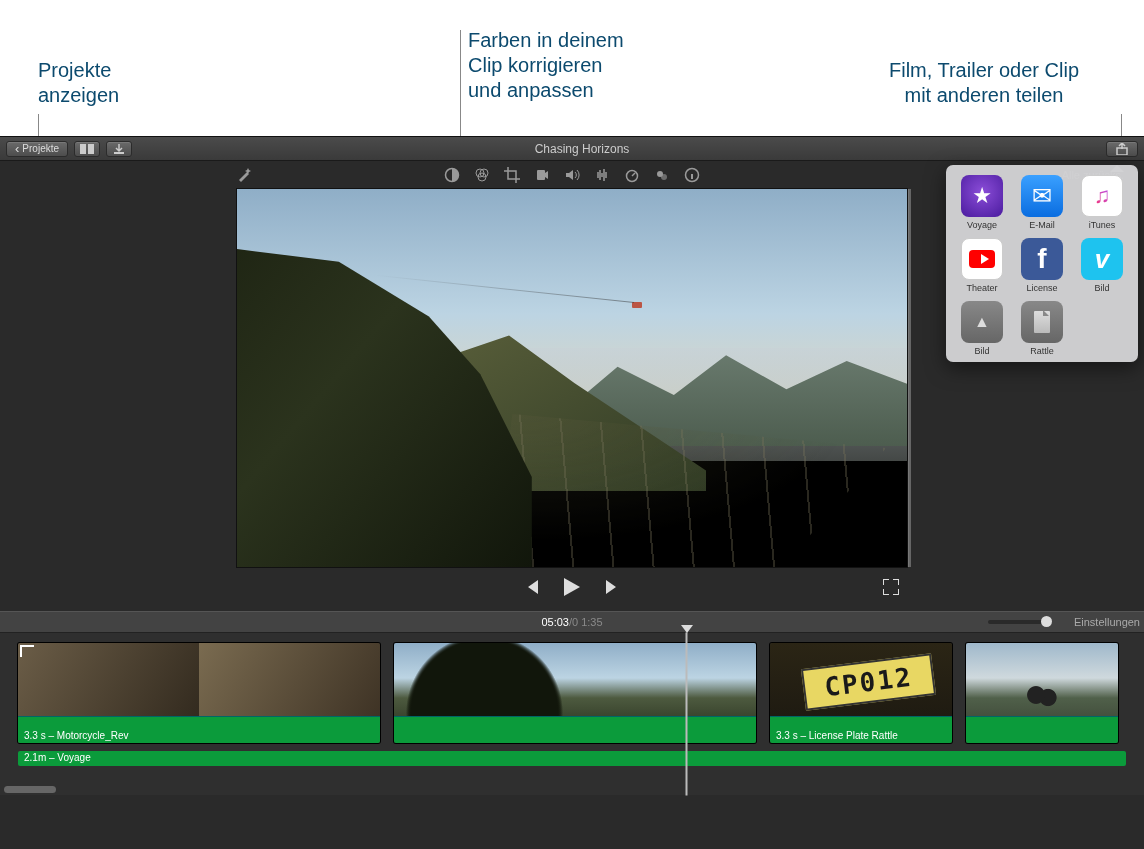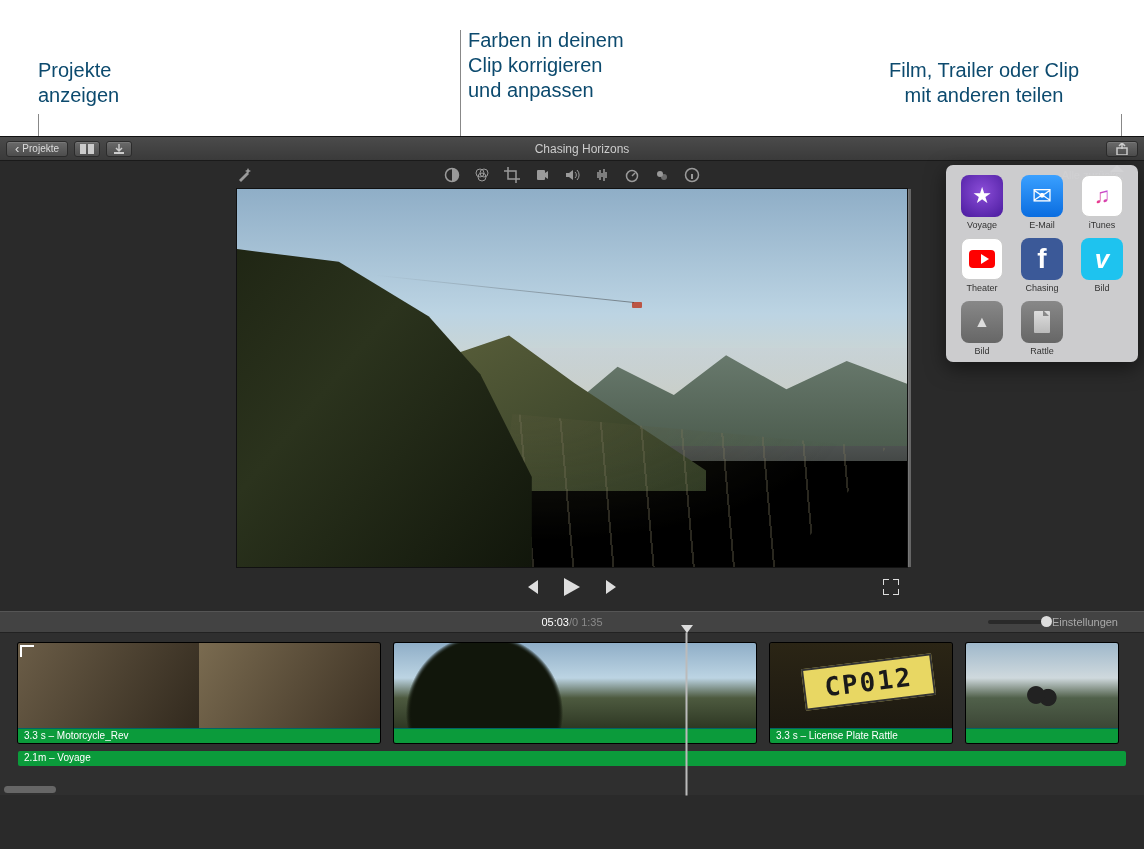--- a/index.html
+++ b/index.html
@@ -197,21 +197,21 @@
     border-top:1px solid #555; border-bottom:1px solid #222;
     font-size: 11px;
   }
   .time-hdr .cur { color:#fff; }
   .time-hdr .tot { color:#8a8a8a; }
   .zoom-slider {
     position: absolute; right: 96px; top: 8px;
     width: 60px; height: 4px; background:#2a2a2a; border-radius:2px;
   }
   .zoom-slider::after{content:"";position:absolute;right:-4px;top:-4px;width:11px;height:11px;background:#ddd;border-radius:50%;}
-  .settings-label{ position:absolute; right:26px; color:#aaa; }
+  .settings-label{ position:absolute; right:4px; color:#aaa; }
 
   .timeline {
     position: relative;
     height: 162px;
     background: #2f2f2f;
     padding-top: 10px;
   }
   .track-video {
     position: relative;
     height: 100px;
@@ -225,21 +225,21 @@
     border-radius: 2px;
     overflow: hidden;
     box-shadow: 0 0 0 1px #000;
   }
   .clip .thumbs { position:absolute; inset:0; display:flex; }
   .clip .thumbs > div { flex:1; }
   .clip .audio-strip {
     position:absolute; left:0; right:0; bottom:0; height:15px;
     background:#0b9b3b;
     border-top:1px solid #066;
-    color:#fff; font-size:10px; padding:1px 6px;
+    color:#fff; font-size:10px; padding:13px 6px;
     white-space: nowrap; overflow:hidden;
   }
   .marker-in { position:absolute; left:2px; top:2px; width:14px;height:12px;
     border:2px solid #fff; border-right:none; border-bottom:none; }
 
   .alley1{background:linear-gradient(120deg,#6b5d47,#2f271c);}
   .alley2{background:linear-gradient(120deg,#7a6b50,#3a2f22);}
   .mtn-thumb{background:linear-gradient(#8faec7 0%,#bcd4e3 35%,#4d5a3f 55%,#1f2716 100%);}
   .mtn-thumb::after{content:"";position:absolute;inset:0;background:radial-gradient(circle at 25% 70%,#11160b 0 26%,transparent 28%);}
   .plate{background:linear-gradient(#2b2515,#1a1710);}
@@ -417,21 +417,21 @@
       </div>
     </div>
   </div>
 
   <div class="share-pop">
     <div class="share-grid">
       <div class="share-item"><div class="share-ico ico-theater"></div><span>Voyage</span></div>
       <div class="share-item"><div class="share-ico ico-mail"></div><span>E-Mail</span></div>
       <div class="share-item"><div class="share-ico ico-itunes"></div><span>iTunes</span></div>
       <div class="share-item"><div class="share-ico ico-youtube"></div><span>Theater</span></div>
-      <div class="share-item"><div class="share-ico ico-fb"></div><span>Chasing</span></div>
+      <div class="share-item"><div class="share-ico ico-fb"></div><span>License</span></div>
       <div class="share-item"><div class="share-ico ico-vimeo"></div><span>Bild</span></div>
       <div class="share-item"><div class="share-ico ico-image"></div><span>Bild</span></div>
       <div class="share-item"><div class="share-ico ico-file"></div><span>Rattle</span></div>
     </div>
   </div>
 
   <div class="time-hdr">
     <span class="cur">05:03</span>
     <span class="tot"> / </span>
     <span class="tot">0 1:35</span>

